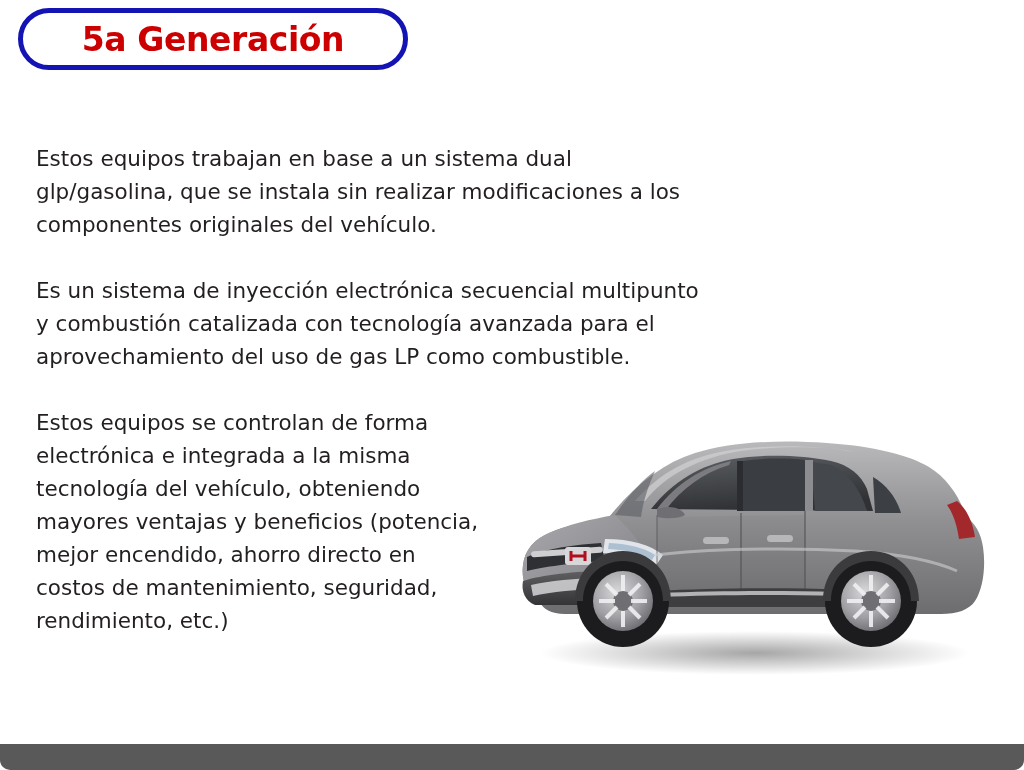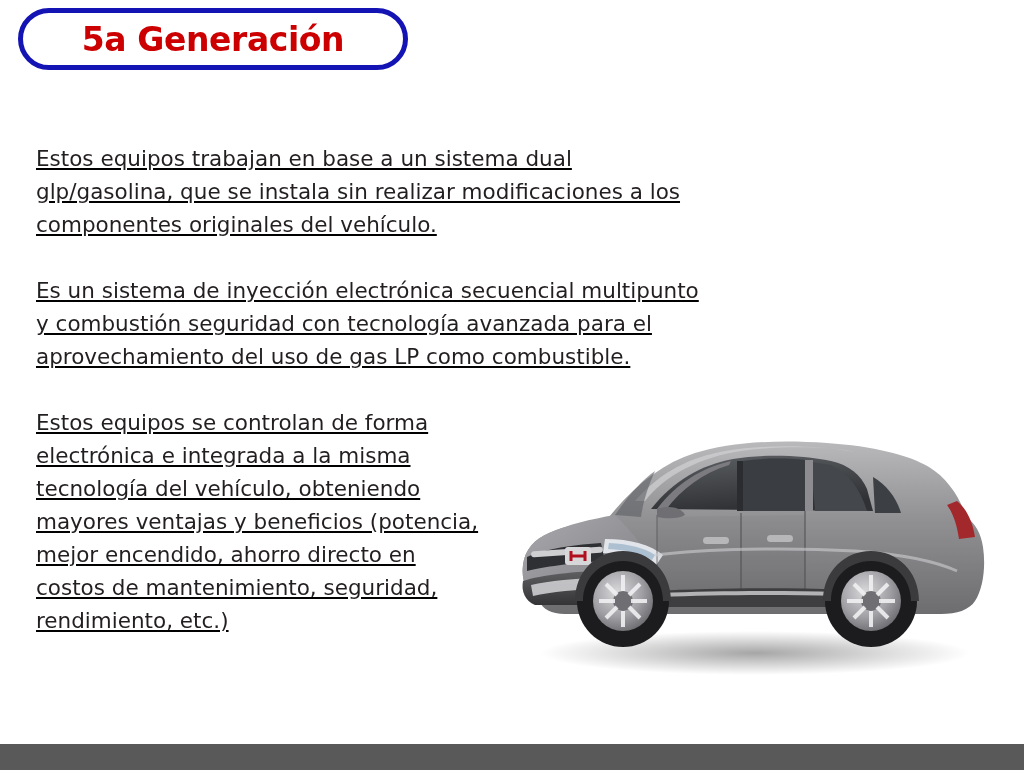--- a/index.html
+++ b/index.html
@@ -14,20 +14,21 @@
     overflow: hidden;
     position: relative;
   }
 
   .slide {
     position: relative;
     width: 1024px;
     height: 770px;
     background: #ffffff;
     overflow: hidden;
+    border-radius: 10px;
   }
 
   
   .title-pill {
     position: absolute;
     left: 18px;
     top: 8px;
     width: 390px;
     height: 62px;
     border: 5px solid #1414b4;
@@ -47,21 +48,20 @@
     line-height: 1;
     white-space: nowrap;
   }
 
   
   .body-copy {
     position: absolute;
     left: 36px;
     top: 142px;
     width: 740px;
-    text-decoration: underline;
   }
   .para {
     font-family: "DejaVu Sans", sans-serif;
     font-size: 21.5px;
     line-height: 33px;
     color: #231f20;
     margin: 0 0 33px 0;
     white-space: pre-line;
   }
   .para.p3 {
@@ -96,21 +96,21 @@
 
   <div class="title-pill">
     <span class="title-text">5a Generación</span>
   </div>
 
   <div class="body-copy">
     <p class="para p1">Estos equipos trabajan en base a un sistema dual
 glp/gasolina, que se instala sin realizar modificaciones a los
 componentes originales del vehículo.</p>
     <p class="para p2">Es un sistema de inyección electrónica secuencial multipunto
-y combustión seguridad con tecnología avanzada para el
+y combustión catalizada con tecnología avanzada para el
 aprovechamiento del uso de gas LP como combustible.</p>
     <p class="para p3">Estos equipos se controlan de forma
 electrónica e integrada a la misma
 tecnología del vehículo, obteniendo
 mayores ventajas y beneficios (potencia,
 mejor encendido, ahorro directo en
 costos de mantenimiento, seguridad,
 rendimiento, etc.)</p>
   </div>
 

